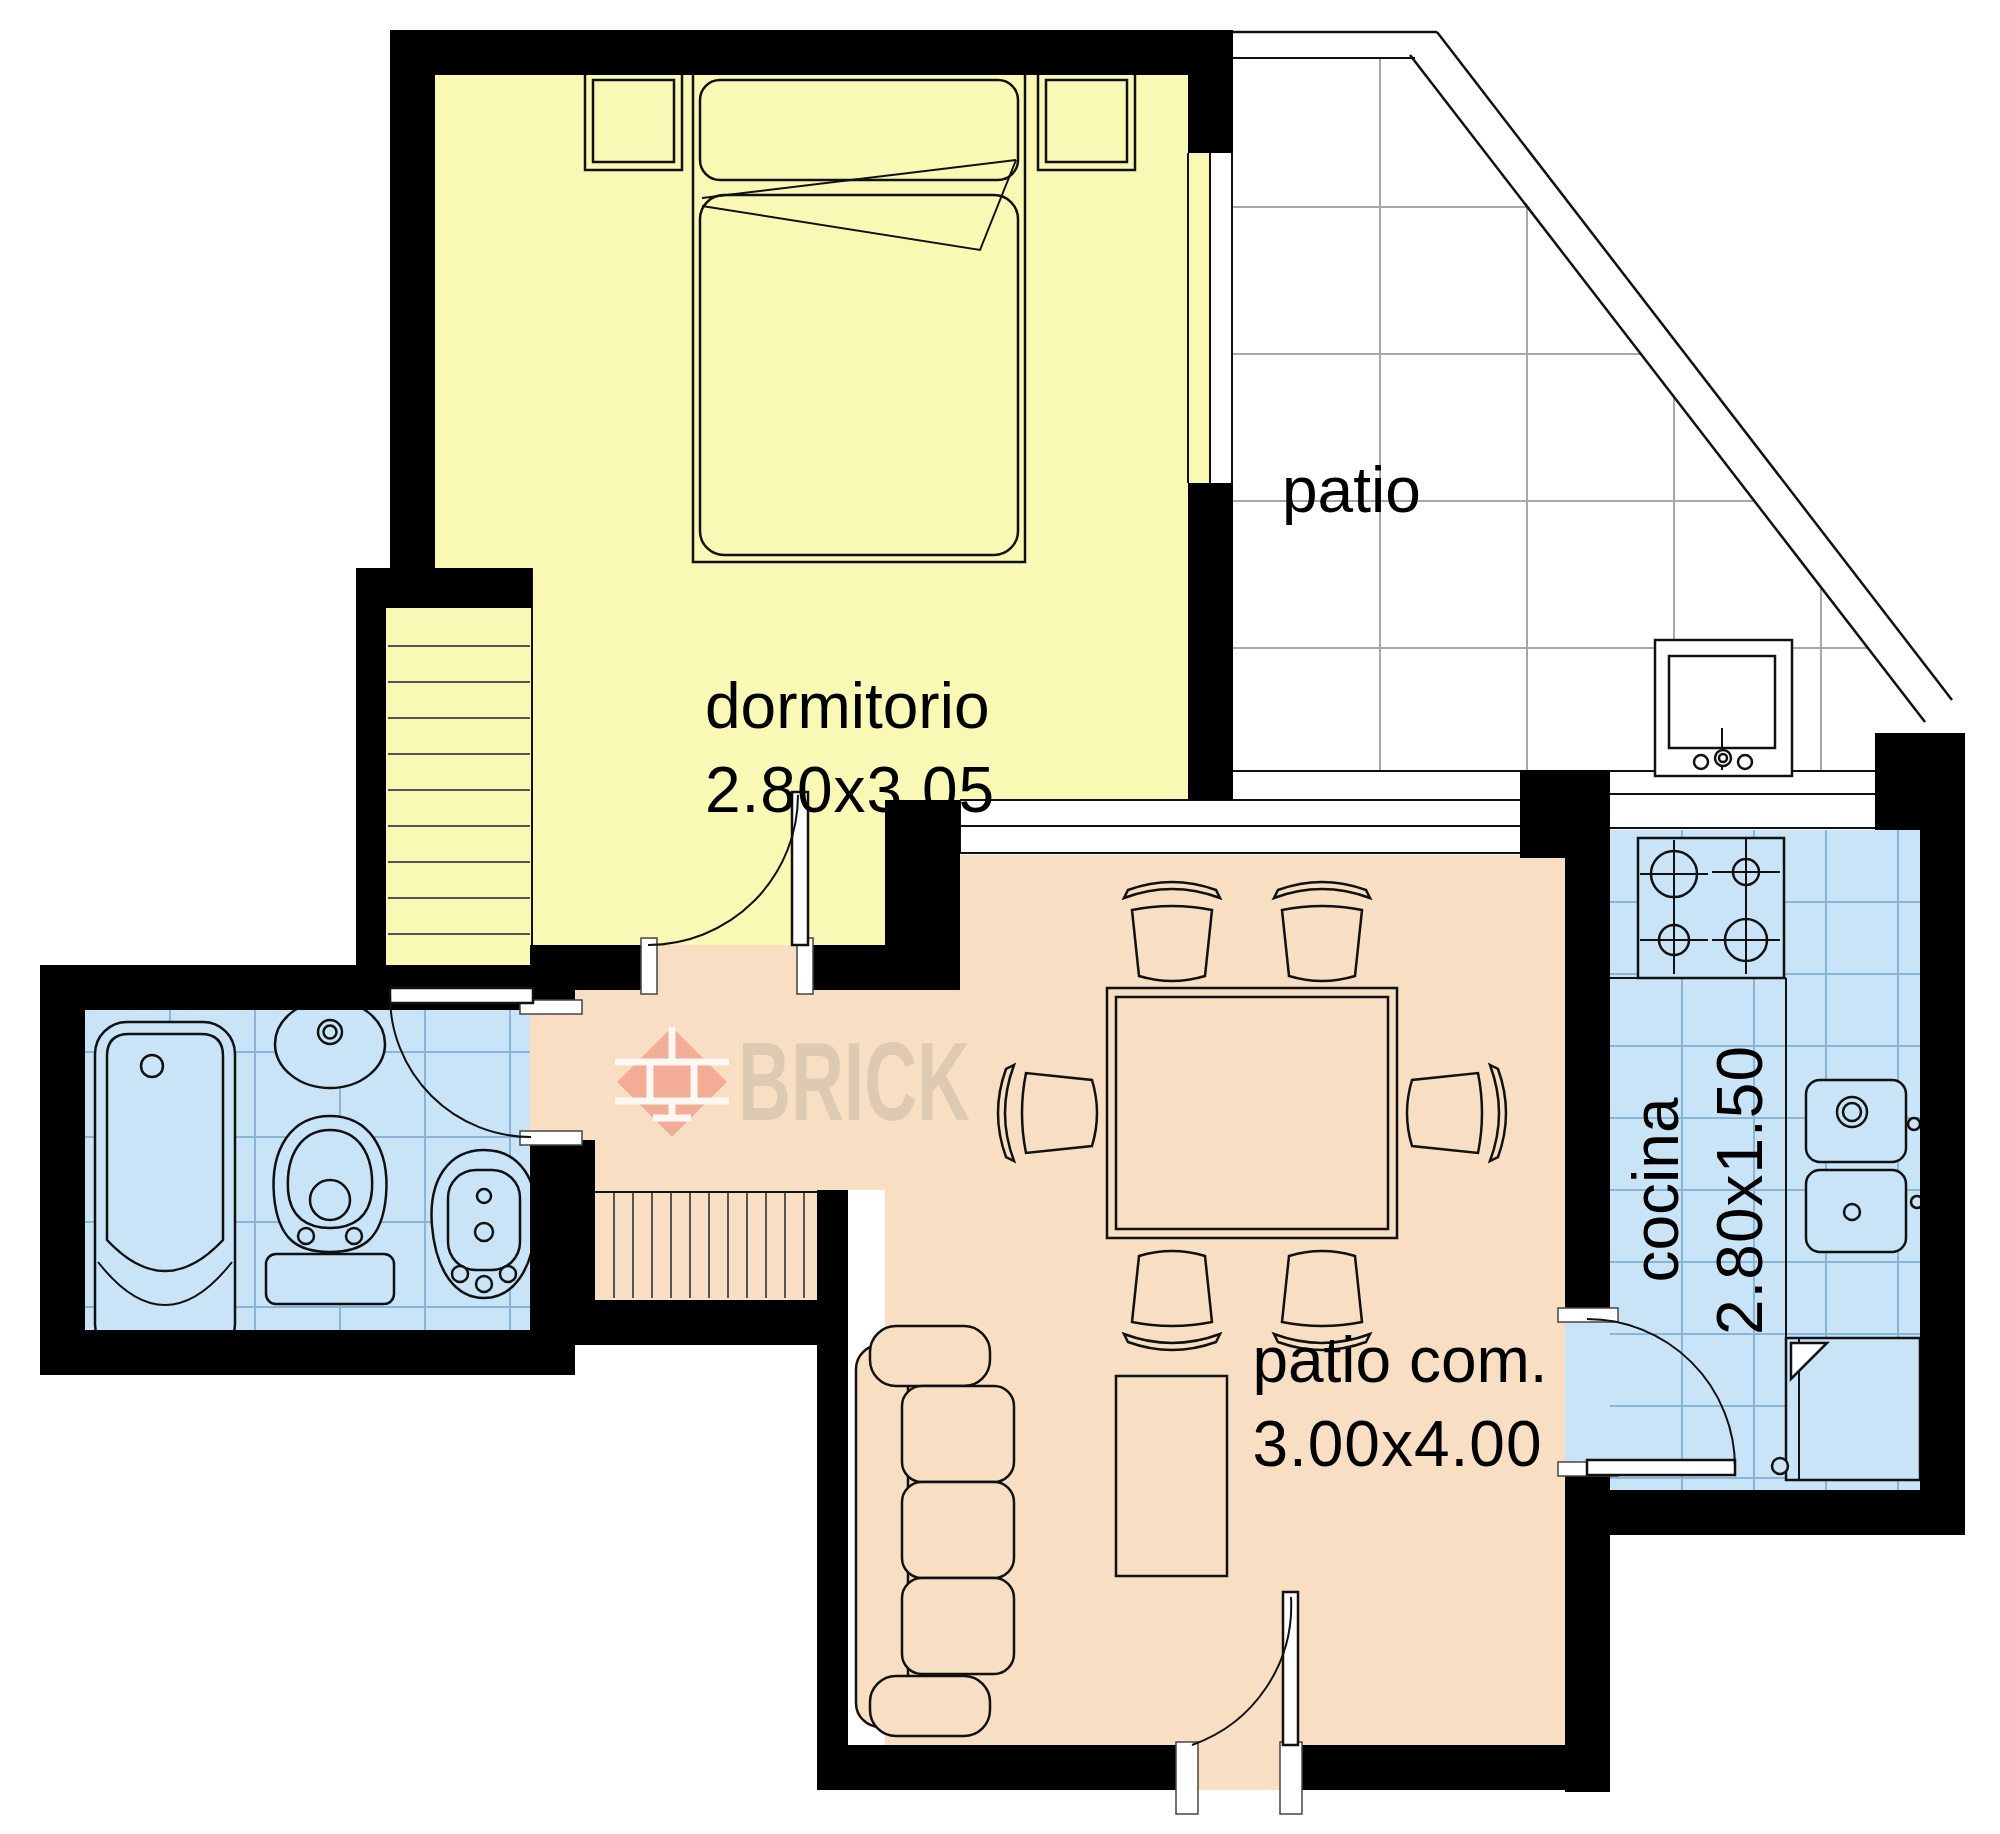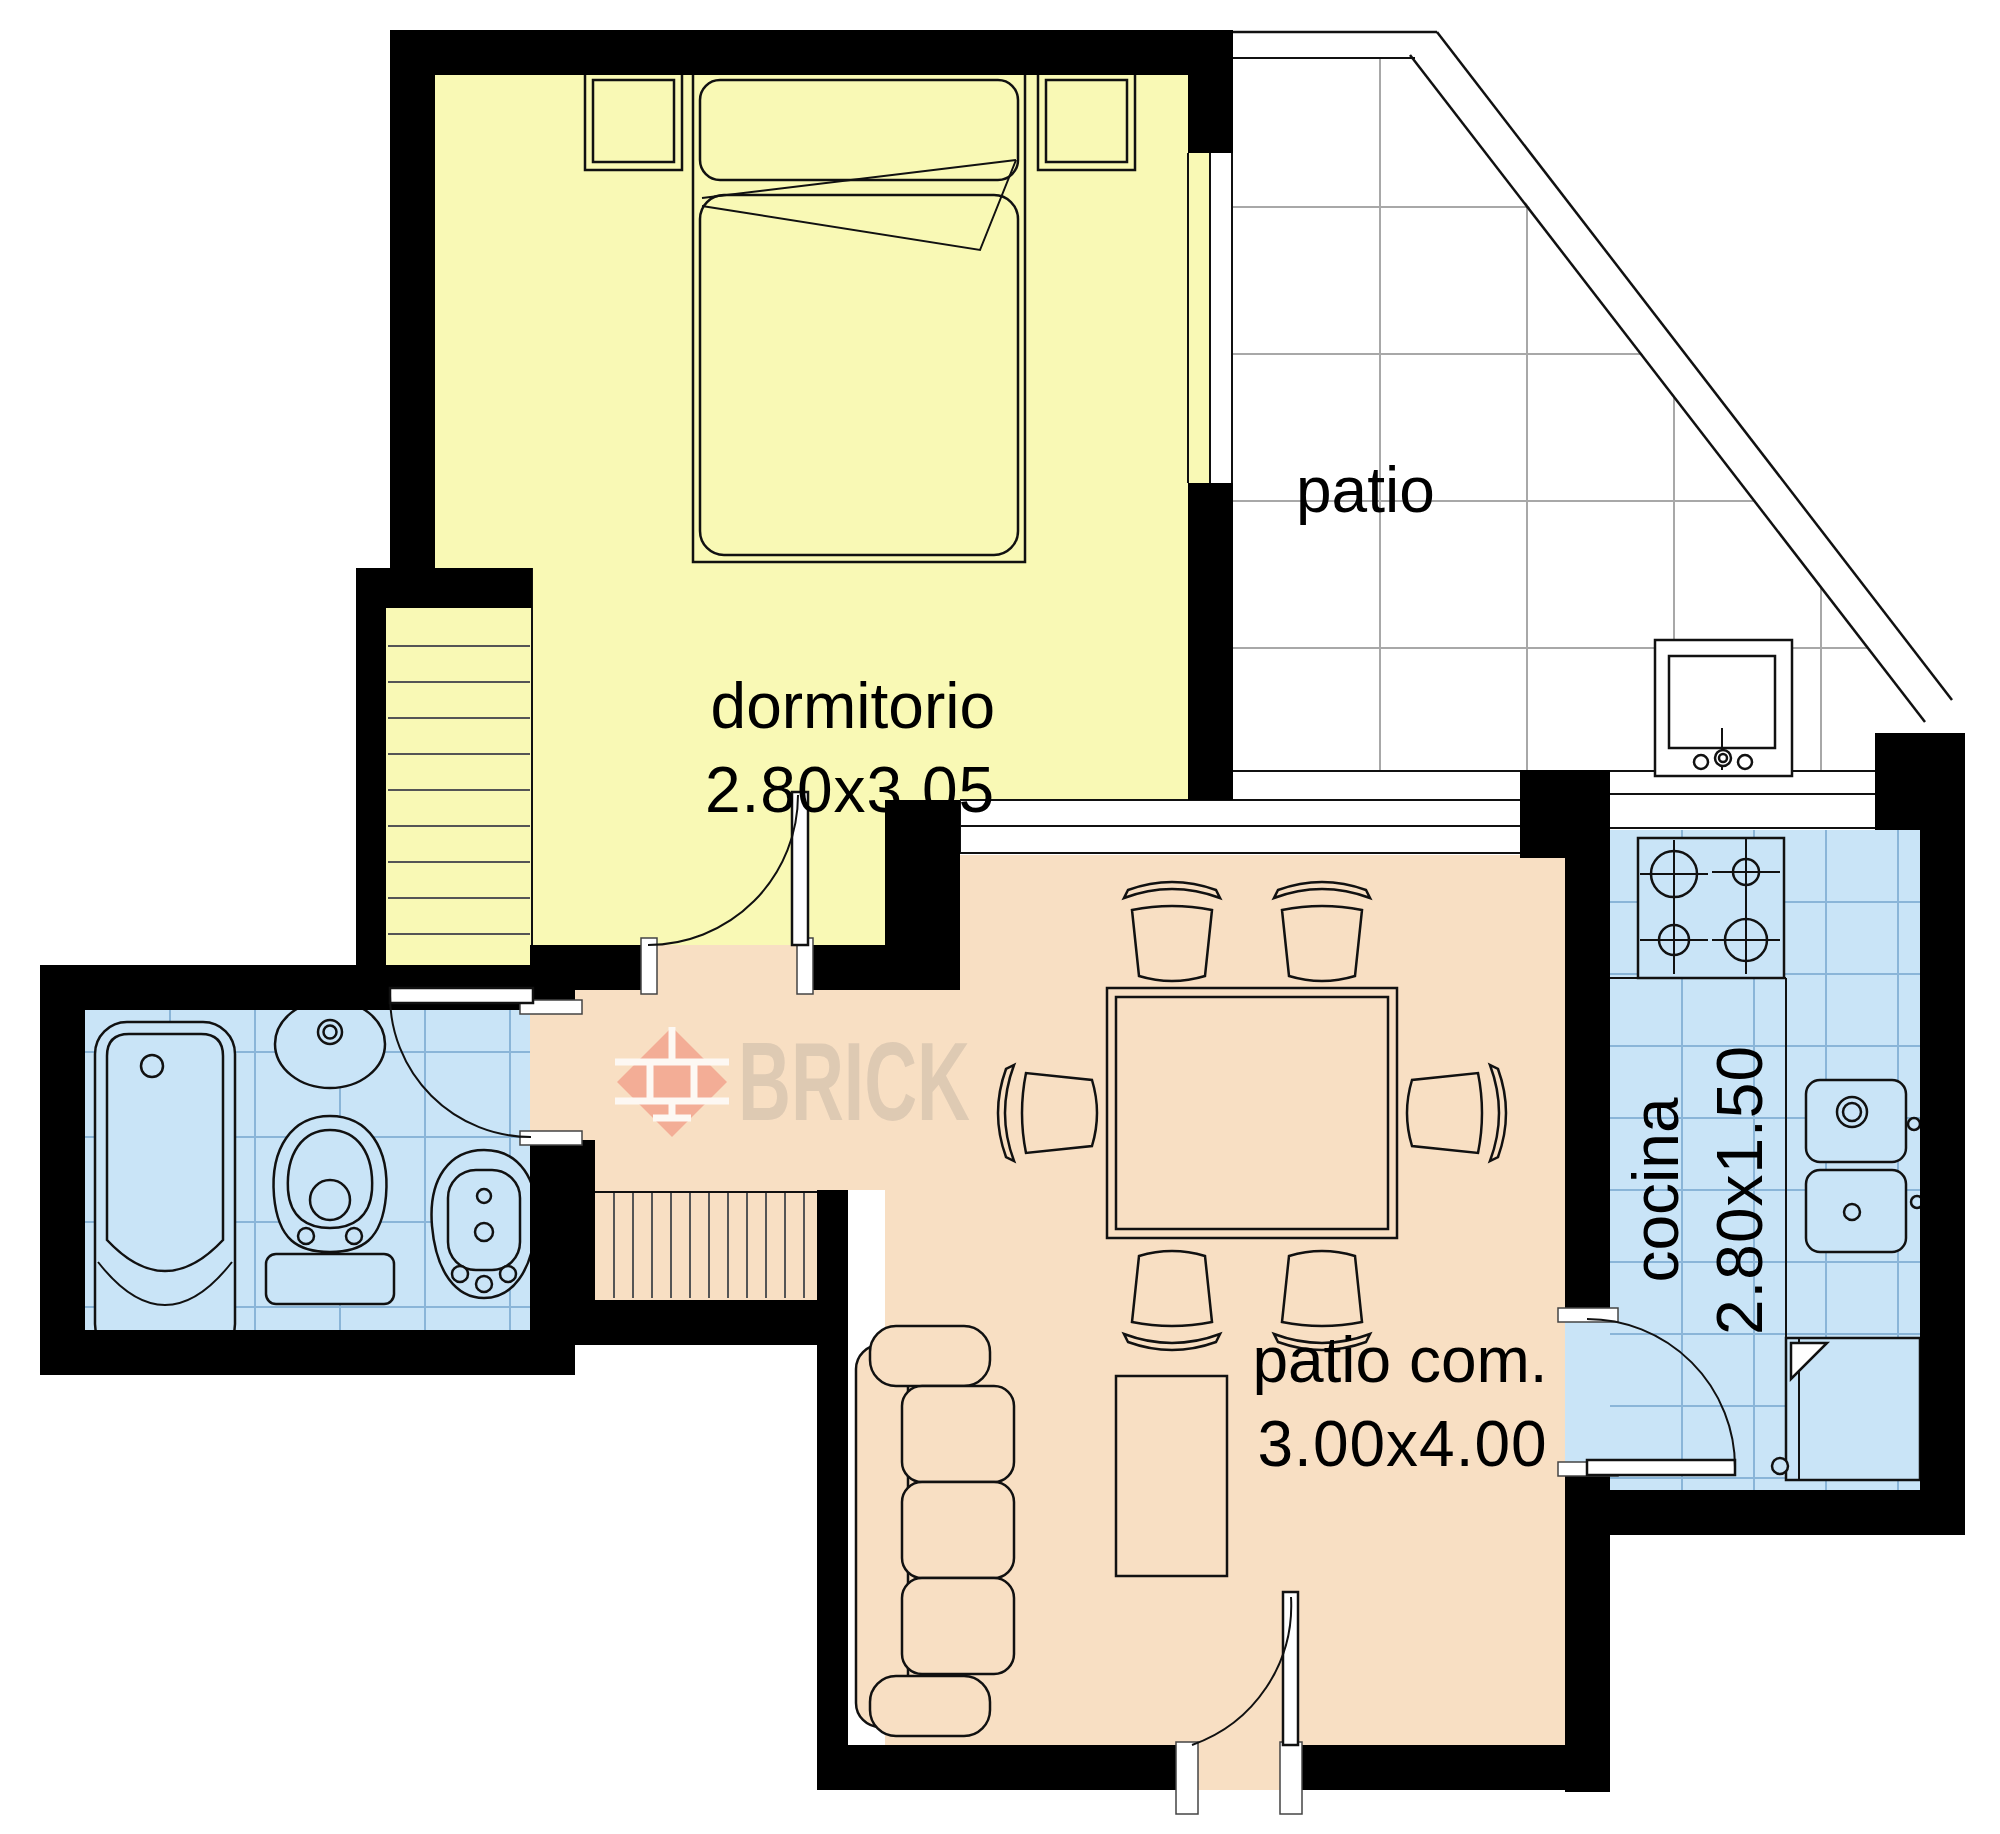--- a/index.html
+++ b/index.html
@@ -27,21 +27,21 @@
   .gridp{stroke:var(--grid-patio);stroke-width:2;}
   .gridt{stroke:var(--grid-tile);stroke-width:2;}
   .tread{stroke:#555;stroke-width:2;}
   .furn{fill:var(--floor-living);stroke:var(--line);stroke-width:2.5;}
   .furn-y{fill:var(--floor-bedroom);stroke:var(--line);stroke-width:2.5;}
   .furn-b{fill:var(--floor-tile);stroke:var(--line);stroke-width:2.5;}
   .furn-w{fill:#ffffff;stroke:var(--line);stroke-width:2.5;}
   .jamb{fill:#ffffff;stroke:#444;stroke-width:1.5;}
   .label{position:absolute;color:#000;font-size:64px;line-height:84px;white-space:nowrap;}
   .label .dims{letter-spacing:1px;}
-  .lbl-center{transform:translateX(-50%);text-align:right;}
+  .lbl-center{transform:translateX(-50%);text-align:left;}
   .lbl-rot{transform:translate(-50%,-50%) rotate(-90deg);text-align:center;}
   .wm-text-svg{font-family:"Liberation Sans",sans-serif;font-weight:bold;}
 </style>
 </head>
 <body>
 
 <div class="plan">
 <svg width="2000" height="1834" viewBox="0 0 2000 1834">
   <defs>
     <clipPath id="clip-patio">
@@ -340,21 +340,21 @@
     <rect class="jamb" x="1280" y="1742" width="22" height="72"></rect>
     <rect class="furn-w" x="1283" y="1592" width="15" height="153"></rect>
     <path class="thin" d="M 1192 1745 A 148 148 0 0 0 1291 1597"></path>
   </g>
 </svg>
 
 <div class="label lbl-center" style="left:850px;top:664px;">
   <div class="name">dormitorio</div>
   <div class="dims">2.80x3.05</div>
 </div>
-<div class="label" style="left:1282px;top:448px;margin-left:14px;">
+<div class="label" style="left:1282px;top:448px;">
   <div class="name">patio</div>
 </div>
 <div class="label lbl-center" style="left:1400px;top:1318px;">
   <div class="name">patio com.</div>
   <div class="dims">3.00x4.00</div>
 </div>
 <div class="label lbl-rot" style="left:1698px;top:1190px;">
   <div class="name">cocina</div>
   <div class="dims">2.80x1.50</div>
 </div>

